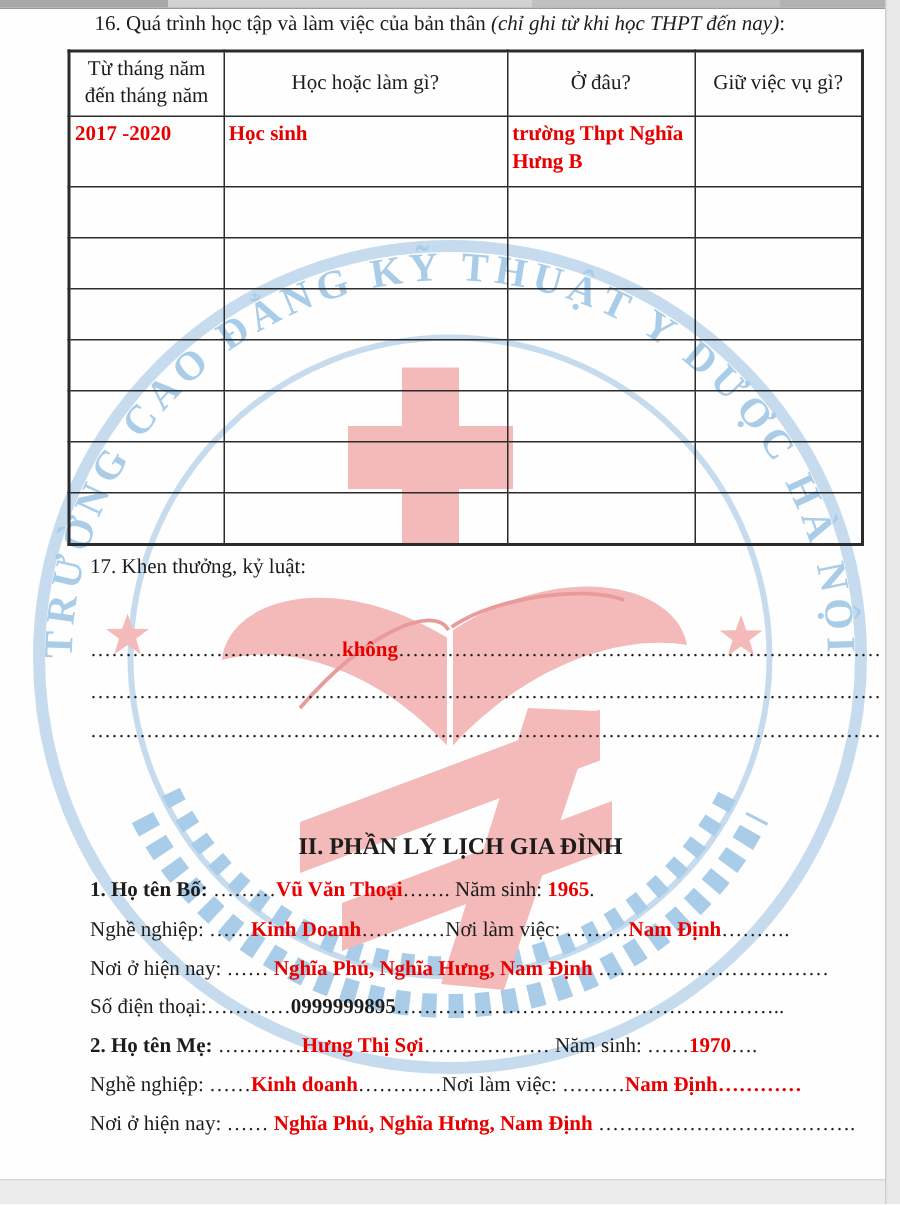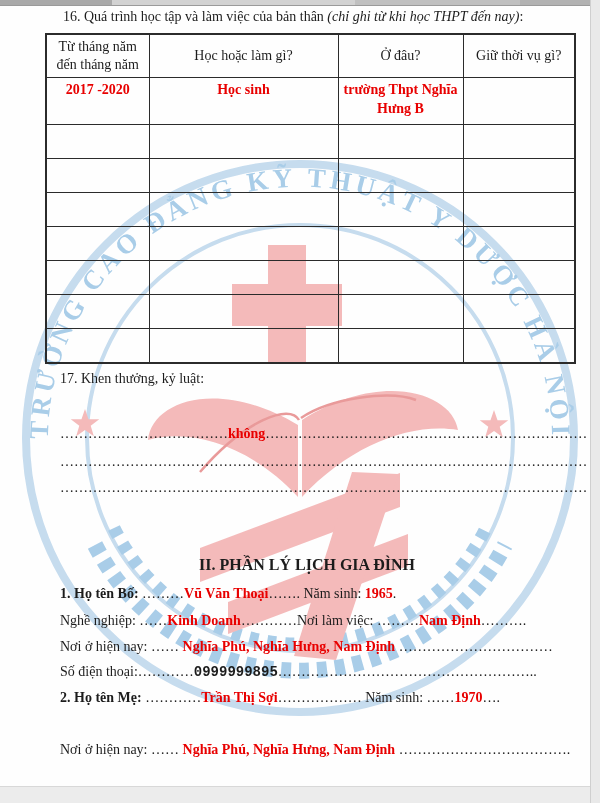--- a/index.html
+++ b/index.html
@@ -20,29 +20,29 @@
   .wm{position:absolute;left:0;top:0;width:600px;height:803px;pointer-events:none;}
 
   .abs{position:absolute;left:60px;width:527px;white-space:nowrap;overflow:hidden;line-height:20px;}
   .s16-title{left:63px;top:7px;width:520px;}
   .it{font-style:italic;text-align:center;}
 
   table.hist{position:absolute;left:45px;top:33px;width:529px;border-collapse:collapse;table-layout:fixed;
     border:2px solid var(--tb);background:transparent;}
   table.hist th, table.hist td{border:1px solid var(--tb);padding:1px 3px;font-size:14px;overflow:hidden;}
   table.hist th{font-weight:normal;text-align:center;vertical-align:middle;height:40px;line-height:18px;}
-  tr.filled td{height:43px;vertical-align:top;text-align:center;font-weight:bold;color:var(--red);line-height:19px;padding-top:2px;}
+  tr.filled td{height:43px;vertical-align:top;font-weight:bold;color:var(--red);line-height:19px;padding-top:2px;}
   tr.erow td{height:31px;}
 
   .heading2{position:absolute;left:10px;top:556px;width:594px;text-align:center;font-weight:bold;font-size:16px;}
 
   .sg-lbl{}
   .sg-lblb{font-weight:bold;}
   .sg-val{color:var(--red);font-weight:bold;}
-  .sg-valk{font-weight:bold;font-family:Liberation Mono, monospace;}
+  .sg-valk{font-weight:bold;}
   .sg-dots{letter-spacing:0;}
   .sg-vdots{color:var(--red);font-weight:bold;}
 </style>
 </head>
 <body>
 
 <div class="page">
 
   <div class="top-strip"></div>
 
@@ -88,21 +88,21 @@
       <col style="width:103px">
         <col style="width:189px">
         <col style="width:125px">
         <col style="width:112px">
     </colgroup>
     <thead>
       <tr>
         <th>Từ tháng năm đến tháng năm</th>
         <th>Học hoặc làm gì?</th>
         <th>Ở đâu?</th>
-        <th>Giữ thời vụ gì?</th>
+        <th>Giữ việc vụ gì?</th>
       </tr>
     </thead>
     <tbody>
       <tr class="filled">
         <td>2017 -2020</td>
         <td>Học sinh</td>
         <td>trường Thpt Nghĩa Hưng B</td>
         <td></td>
       </tr>
     <tr class="erow">
@@ -155,18 +155,19 @@
   <div class="abs" style="top:452px"><span class="sg-dots">……………………………………………………………………………………………………</span></div>
   <div class="abs" style="top:478px"><span class="sg-dots">……………………………………………………………………………………………………</span></div>
 
   <div class="heading2">II. PHẦN LÝ LỊCH GIA ĐÌNH</div>
 
   <div class="abs" style="top:584px"><span class="sg-lblb">1. Họ tên Bố: </span><span class="sg-dots">………</span><span class="sg-val">Vũ Văn Thoại</span><span class="sg-dots">……. </span><span class="sg-lbl">Năm sinh: </span><span class="sg-val">1965</span><span class="sg-lbl">.</span></div>
   <div class="abs" style="top:611px"><span class="sg-lbl">Nghề nghiệp: </span><span class="sg-dots">……</span><span class="sg-val">Kinh Doanh</span><span class="sg-dots">…………</span><span class="sg-lbl">Nơi làm việc: </span><span class="sg-dots">………</span><span class="sg-val">Nam Định</span><span class="sg-dots">……….</span></div>
   <div class="abs" style="top:637px"><span class="sg-lbl">Nơi ở hiện nay: </span><span class="sg-dots">…… </span><span class="sg-val">Nghĩa Phú, Nghĩa Hưng, Nam Định</span><span class="sg-dots"> ……………………………</span></div>
   <div class="abs" style="top:662px"><span class="sg-lbl">Số điện thoại:</span><span class="sg-dots">…………</span><span class="sg-valk">0999999895</span><span class="sg-dots">………………………………………………..</span></div>
 
-  <div class="abs" style="top:688px"><span class="sg-lblb">2. Họ tên Mẹ: </span><span class="sg-dots">…………</span><span class="sg-val">Trần Thị Sợi</span><span class="sg-dots">……………… </span><span class="sg-lbl">Năm sinh: </span><span class="sg-dots">……</span><span class="sg-val">1970</span><span class="sg-dots">….</span></div>
+  <div class="abs" style="top:688px"><span class="sg-lblb">2. Họ tên Mẹ: </span><span class="sg-dots">…………</span><span class="sg-val">Hưng Thị Sợi</span><span class="sg-dots">……………… </span><span class="sg-lbl">Năm sinh: </span><span class="sg-dots">……</span><span class="sg-val">1970</span><span class="sg-dots">….</span></div>
+  <div class="abs" style="top:714px"><span class="sg-lbl">Nghề nghiệp: </span><span class="sg-dots">……</span><span class="sg-val">Kinh doanh</span><span class="sg-dots">…………</span><span class="sg-lbl">Nơi làm việc: </span><span class="sg-dots">………</span><span class="sg-val">Nam Định</span><span class="sg-vdots">…………</span></div>
   <div class="abs" style="top:740px"><span class="sg-lbl">Nơi ở hiện nay: </span><span class="sg-dots">…… </span><span class="sg-val">Nghĩa Phú, Nghĩa Hưng, Nam Định</span><span class="sg-dots"> ……………………………….</span></div>
 
   <div class="right-strip"></div>
   <div class="bottom-strip"></div>
 </div>
 
 </body></html>

